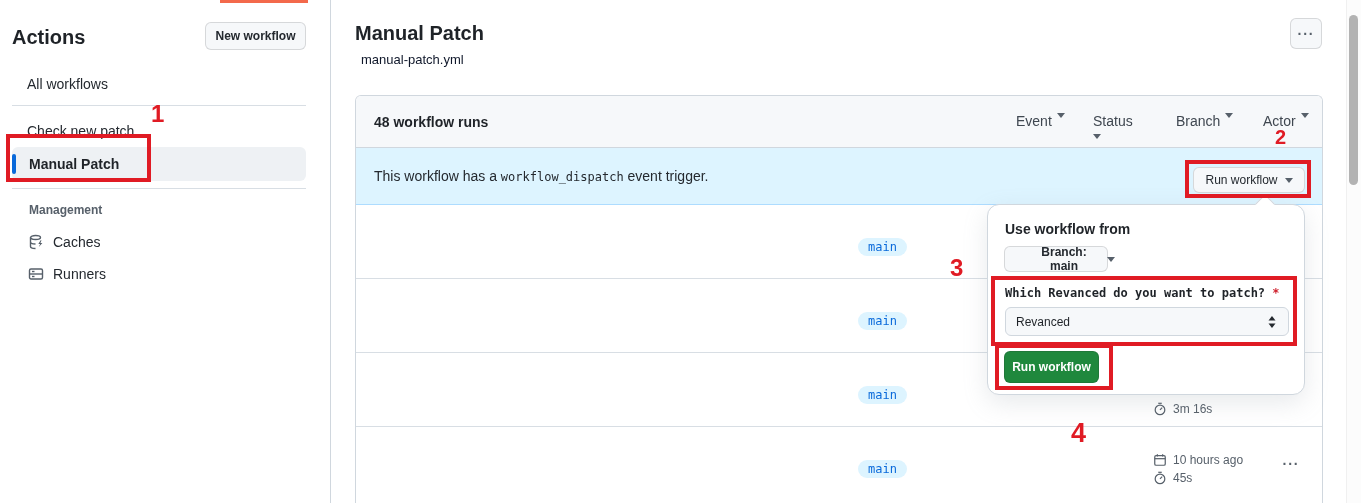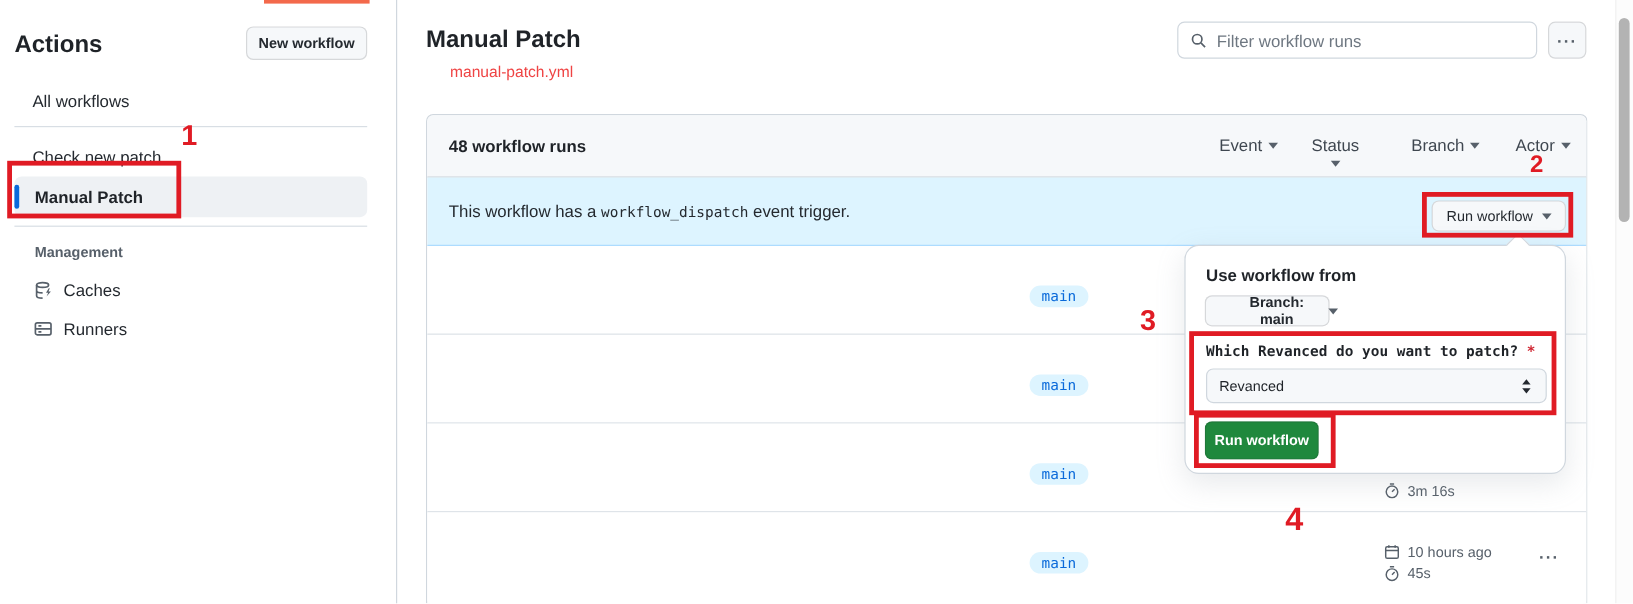--- a/index.html
+++ b/index.html
@@ -26,30 +26,30 @@
   .selected-accent { position:absolute; left:0; top:7px; width:4px; height:20px; background:#0969da; border-radius:2px; }
   .selected-label { margin-left:17px; font-size:14px; font-weight:700; color:#1f2328; }
   .mgmt-heading { left:29px; top:203px; font-size:12px; font-weight:700; color:#57606a; }
   .side-row { display:flex; align-items:center; gap:9px; cursor:pointer; }
   .caches-row { left:28px; top:234px; }
   .runners-row { left:28px; top:266px; }
   .side-icon { width:16px; height:16px; color:#57606a; flex:none; }
 
   
   .page-title { left:355px; top:22px; font-size:20px; font-weight:700; color:#1f2328; }
-  .file-link { left:375px; top:52px; font-size:13px; color:#ef4444; cursor:pointer; }
+  .file-link { left:361px; top:52px; font-size:13px; color:#0f172a; cursor:pointer; }
   .search-box { left:981px; top:18px; width:300px; height:31px; border:1px solid #d0d7de; border-radius:6px; background:#fff; display:flex; align-items:center; padding:0 10px; gap:8px; }
   .search-placeholder { font-size:14px; color:#6e7781; }
   .kebab-btn { left:1290px; top:18px; width:32px; height:31px; font-size:14px; font-weight:700; color:#57606a; letter-spacing:1px; }
 
   
   .runs-table { left:355px; top:95px; width:968px; height:408px; border:1px solid #d0d7de; border-bottom:none; border-radius:6px 6px 0 0; background:#fff; overflow:hidden; }
   .table-header { position:relative; height:52px; background:#f6f8fa; border-bottom:1px solid #d0d7de; }
   .runs-count { position:absolute; left:18px; top:18px; font-size:14px; font-weight:700; color:#1f2328; }
-  .filter { position:absolute; top:17px; display:flex; align-items:center; gap:5px; font-size:14px; color:#3f4750; cursor:pointer; }
+  .filter { position:absolute; top:17px; display:flex; align-items:flex-start; gap:5px; font-size:14px; color:#3f4750; cursor:pointer; }
   .f-event { left:660px; } .f-status { left:737px;flex-direction:column; } .f-branch { left:820px; } .f-actor { left:907px; }
   .caret { width:0; height:0; border-left:4px solid transparent; border-right:4px solid transparent; border-top:5px solid #57606a; display:inline-block; }
   .banner { position:relative; height:57px; background:#ddf4ff; border-bottom:1px solid rgba(84,174,255,0.35); }
   .banner-text { position:absolute; left:18px; top:20px; font-size:14px; color:#24292f; }
   .banner-code { font-family:"DejaVu Sans Mono", monospace; font-size:12px; }
   .run-workflow-trigger { position:absolute; left:837px; top:19px; width:112px; height:26px; gap:7px; font-weight:400; }
   .run-row { position:relative; height:74px; border-bottom:1px solid #d8dee4; background:#fff; }
   .branch-badge { position:absolute; left:502px; top:33px; font-family:"DejaVu Sans Mono", monospace; font-size:12px; color:#0969da; background:#ddf4ff; border-radius:2em; padding:2px 10px; cursor:pointer; }
   .row-meta { position:absolute; left:797px; font-size:12px; color:#57606a; display:flex; flex-direction:column; gap:4px; }
   .meta-line { display:flex; align-items:center; gap:6px; }
@@ -123,27 +123,20 @@
         <line x1="4" y1="10.5" x2="6.5" y2="10.5"></line>
     </svg>
     <span class="side-link">Runners</span>
   </div>
 
   <div class="abs sidebar-divider-v"></div>
 
   <div class="abs page-title">Manual Patch</div>
   <div class="abs file-link">manual-patch.yml</div>
 
-  <div class="abs search-box">
-    <svg class="meta-icon" viewBox="0 0 16 16" fill="none" stroke="#57606a" stroke-width="1.6">
-      <circle cx="6.5" cy="6.5" r="4.5"></circle>
-        <line x1="10" y1="10" x2="14" y2="14"></line>
-    </svg>
-    <span class="search-placeholder">Filter workflow runs</span>
-  </div>
   <button class="abs btn kebab-btn">···</button>
 
   <div class="abs runs-table">
 
     <div class="table-header">
       <span class="runs-count">48 workflow runs</span>
       <span class="filter f-event">
         <span>Event</span>
         <span class="caret"></span>
       </span>

